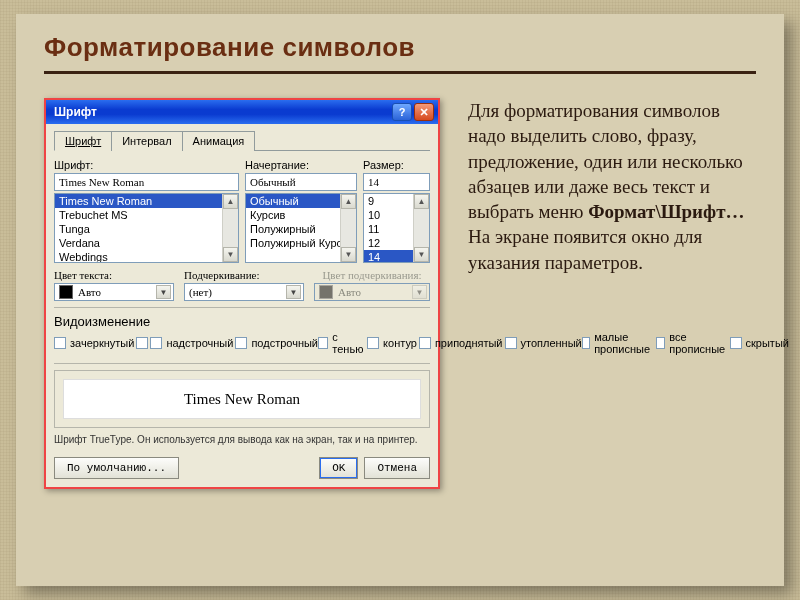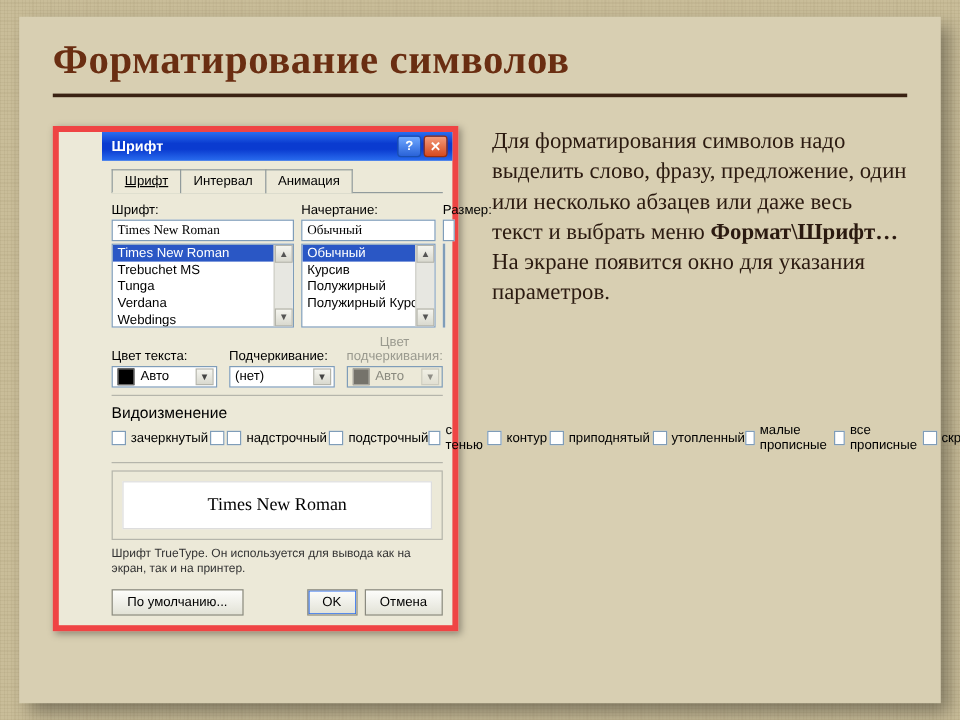--- a/index.html
+++ b/index.html
@@ -12,46 +12,45 @@
     font-family: "Segoe UI", Tahoma, sans-serif;
   }
   .slide {
     position: absolute; inset: 14px 16px 14px 16px;
     background: #d8cfb2;
     box-shadow: 8px 8px 14px rgba(0,0,0,.35);
     padding: 18px 28px 24px 28px;
   }
   .slide-title {
     color: #6a2e12;
-    font-family: Liberation Serif, serif;
+    font-family: Liberation Sans, sans-serif;
     font-weight: bold;
-    font-size: 34px;
+    font-size: 26px;
     letter-spacing: .5px;
     padding-bottom: 10px;
   }
   .rule { height: 3px; background: #3a2212; margin-top: -2px; margin-bottom: 24px; }
   .content { display: flex; gap: 28px; }
   .body-text {
     flex: 1;
     color: #2b1a10;
     font-family: Georgia, "Times New Roman", serif;
     font-size: 19px;
     line-height: 1.33;
   }
   .body-text b { font-weight: bold; }
 
   
   .dlg {
-    width: 338px;
+    width: 396px;
     background: #ece9d8;
-    border: 5px solid #ef4444;
+    border: 2px solid #ef4444;
     font-family: Tahoma, sans-serif;
     font-size: 11px;
     box-shadow: 2px 2px 6px rgba(0,0,0,.35);
-    padding-left: 36px;
   }
   .titlebar {
     height: 24px;
     background: linear-gradient(#2a6def,#0a3bd0 40%,#0a3bd0 60%,#2a6def);
     color: #fff;
     display: flex; align-items: center;
     padding: 0 4px 0 8px;
     font-weight: bold;
     font-size: 12px;
   }
@@ -99,21 +98,21 @@
   }
   .listbox .item { padding: 1px 4px; font-size:11px; white-space: nowrap;}
   .listbox .item.sel { background:#2a57c5; color:#fff; }
   .listbox .scrollbar {
     position:absolute; right:0; top:0; bottom:0; width:16px;
     background:#e7e7e1; border-left:1px solid #cfcfc7;
     display:flex; flex-direction:column; justify-content:space-between;
   }
   .sbtn { height:15px; background:linear-gradient(#f5f5ef,#d9d9cf); border:1px solid #b5b5ab; font-size:8px; display:flex;align-items:center;justify-content:center;color:#555;}
 
-  .color-row { display:flex; align-items:flex-end; gap: 10px; margin-top:6px; margin-bottom:6px;}
+  .color-row { display:flex; align-items:flex-end; gap: 10px; margin-top:6px; margin-bottom:6px;font-family:Liberation Serif, serif;}
   .cchip { width:14px;height:14px;border:1px solid #666; display:inline-block; vertical-align:middle;}
   .cchip.auto{ background:#000;}
   .cchip.uline{ background:#000;}
   .combo {
     height:18px; border:1px solid #7f9db9; background:#fff; display:flex; align-items:center; padding:0 2px 0 4px; font-size:11px;
   }
   .combo .arrow { width:15px; height:14px; margin-left:auto; background:linear-gradient(#f5f5ef,#d9d9cf); border:1px solid #b5b5ab; display:flex;align-items:center;justify-content:center; font-size:8px; color:#444;}
   .combo.disabled { background:#ece9d8; color:#8a8a7f;}
   .combo.disabled .arrow{ opacity:.55;}
 
@@ -129,21 +128,21 @@
   }
   .preview-inner {
     position:absolute; inset:8px; background:#fff; border:1px solid #ddd;
     display:flex; align-items:center; justify-content:center;
     font-family:"Times New Roman", serif; font-size:15px;
   }
   .hint { font-size:10px; color:#333; margin-top:6px; line-height:1.25;}
   .btnrow { display:flex; gap:6px; margin-top:10px; align-items:center;}
   .btn {
     height:22px; padding:0 12px; border:1px solid #8a8a7f; background:linear-gradient(#fdfdfb,#e2e2d6);
-    font-size:11px; font-family:Liberation Sans, sans-serif;text-align:center;
+    font-size:11px; font-family:Liberation Mono, monospace;text-align:center;
   }
   .btn.default { box-shadow: inset 0 0 0 1px #2a6def; }
 </style>
 </head>
 <body>
 
 <div class="slide">
   <div class="slide-title">Форматирование символов</div>
   <div class="rule"></div>
 

